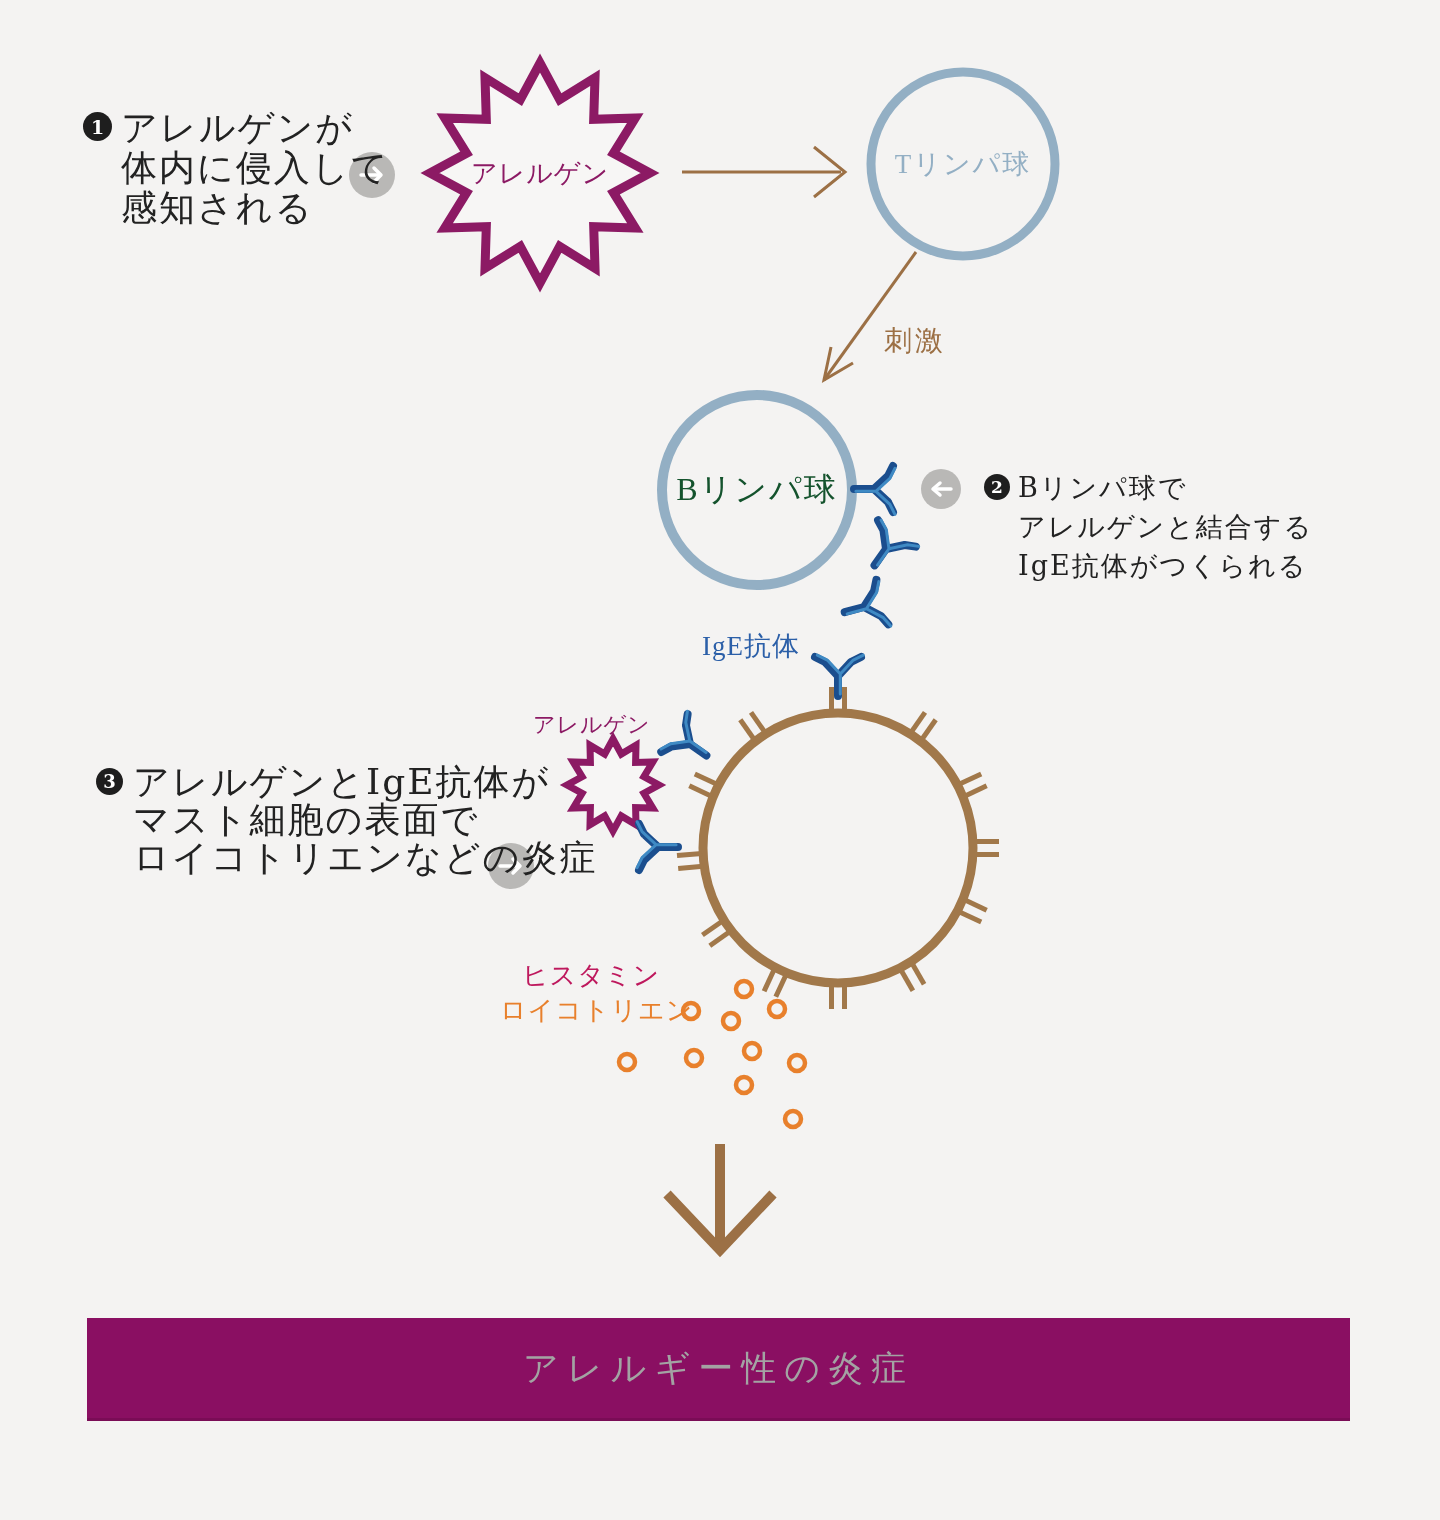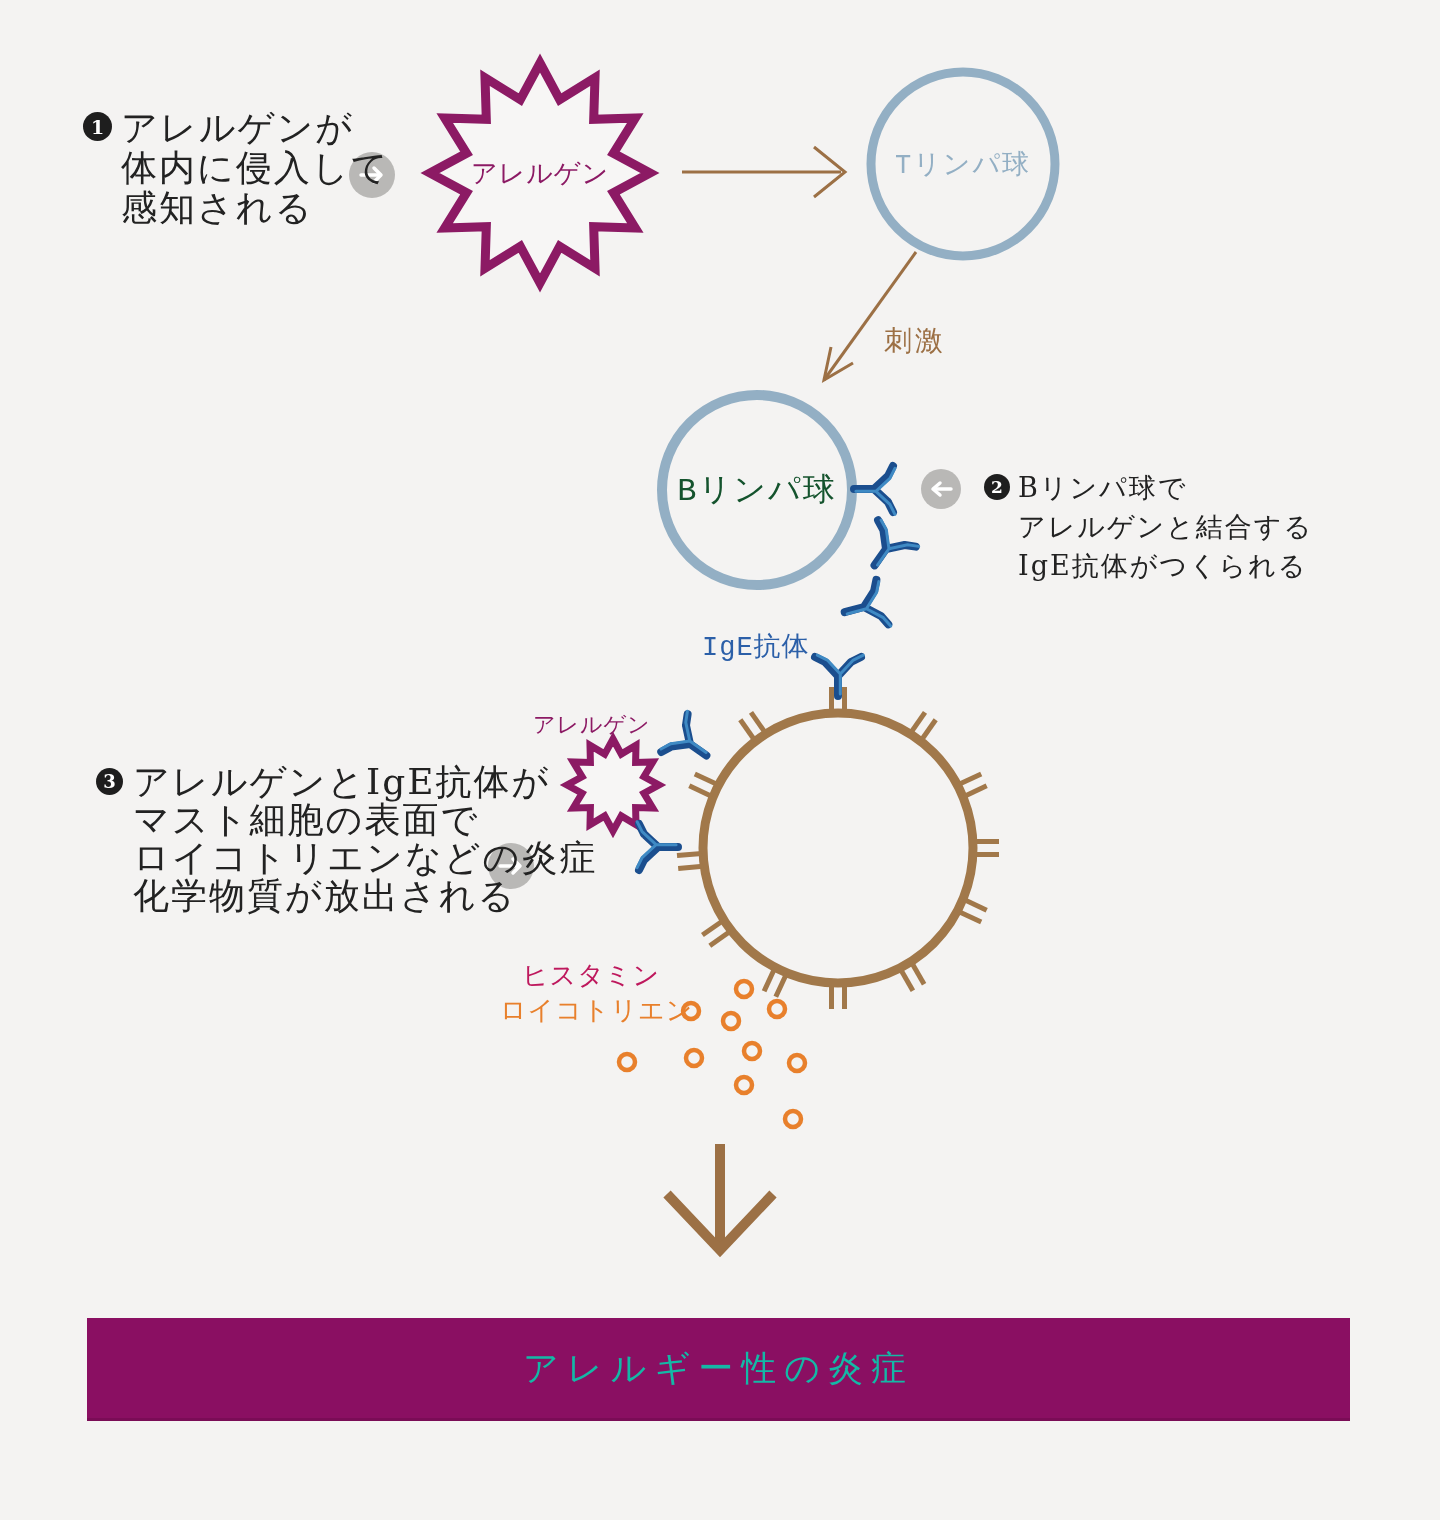--- a/index.html
+++ b/index.html
@@ -10,27 +10,27 @@
   }
   svg.layer{position:absolute;left:0;top:0;z-index:1;}
   .txt{position:absolute;z-index:2;}
 
   .note{color:#222;font-size:36px;line-height:40px;letter-spacing:2px;
         font-family:"DejaVu Serif","Liberation Serif",serif;}
   .note div{white-space:nowrap;}
   .badge{position:absolute;z-index:3;background:#1e1e1e;color:#fff;border-radius:50%;
          display:flex;align-items:center;justify-content:center;
          font-family:"DejaVu Serif","Liberation Serif",serif;font-weight:bold;}
-  .lbl{font-family:Liberation Mono, monospace;white-space:nowrap;}
+  .lbl{font-family:Liberation Serif, serif;white-space:nowrap;}
   .cell-label{display:flex;align-items:center;justify-content:center;text-align:center;}
 
   .banner{position:absolute;left:87px;top:1318px;width:1263px;height:100px;z-index:2;
           background:#8a0f62;border-bottom:3px solid #7a0c56;
           display:flex;align-items:center;justify-content:center;}
-  .banner span{color:#14b8a6;font-size:35px;letter-spacing:8px;
+  .banner span{color:#a3a3a3;font-size:35px;letter-spacing:8px;
                font-family:"DejaVu Serif","Liberation Serif",serif;}
 </style>
 </head>
 <body>
 
 <div class="canvas">
 
   <svg class="layer" width="1440" height="1520" viewBox="0 0 1440 1520">
     <defs>
       <g id="ab">
@@ -153,21 +153,20 @@
     <div>IgE抗体がつくられる</div>
   </div>
 
   <div class="badge" style="left:96px;top:768px;width:27px;height:27px;font-size:18px;">
     <span>3</span>
   </div>
   <div class="txt note" style="left:133px;top:763px;line-height:38px;">
     <div>アレルゲンとIgE抗体が</div>
     <div>マスト細胞の表面で</div>
     <div>ロイコトリエンなどの炎症</div>
-    <div>化学物質が放出される</div>
   </div>
 
   <div class="txt lbl cell-label" style="left:440px;top:83px;width:200px;height:180px;color:#8c1a64;font-size:26px;letter-spacing:1px;">
       <span>アレルゲン</span>
     </div>
 
   <div class="txt lbl cell-label" style="left:871px;top:72px;width:184px;height:184px;color:#93afc4;font-size:27px;letter-spacing:2px;">
       <span>Tリンパ球</span>
     </div>
 

